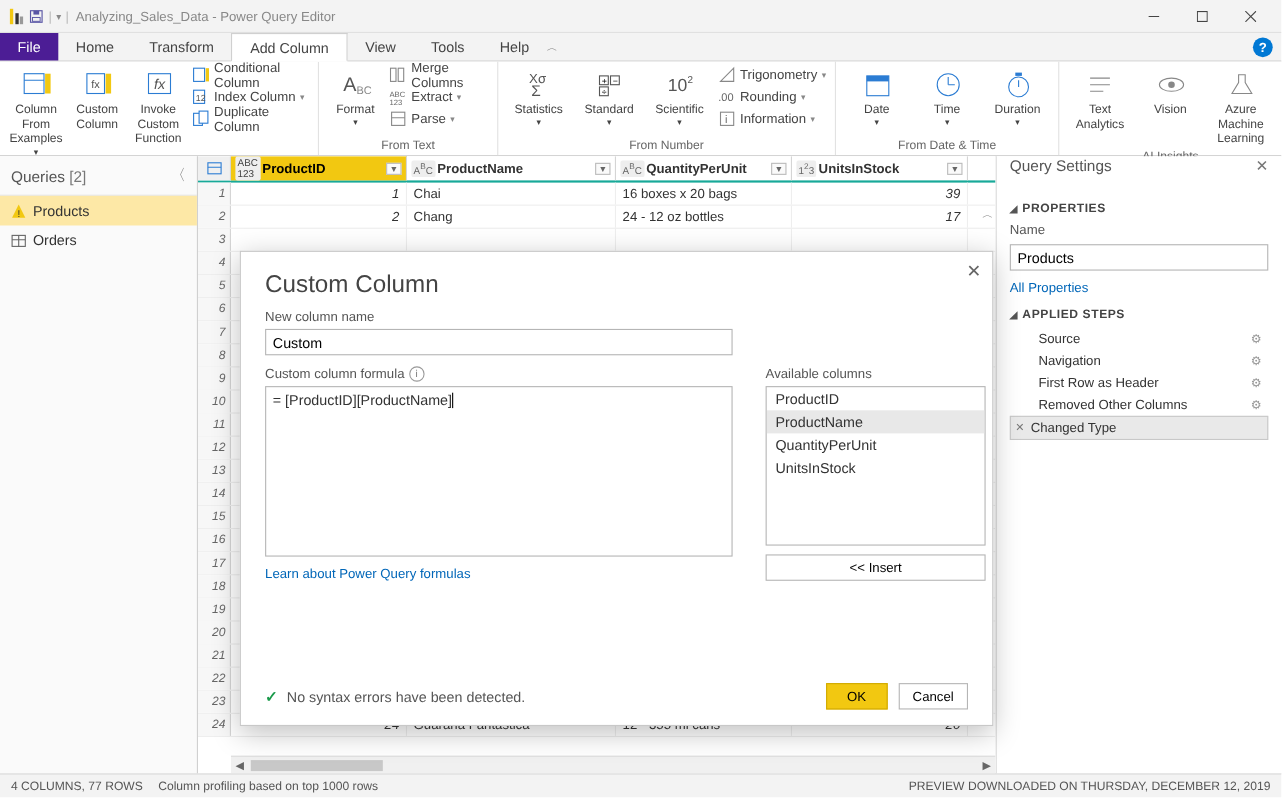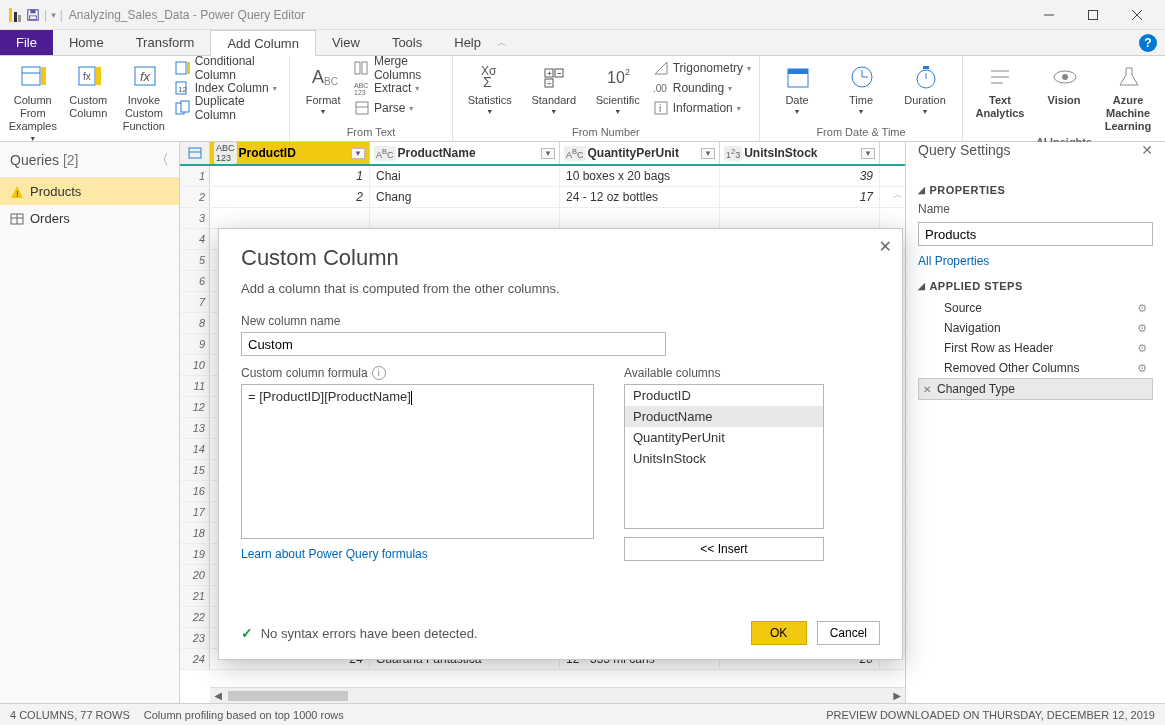--- a/index.html
+++ b/index.html
@@ -65,21 +65,21 @@
 .grid .vscroll-ind { position:absolute; right: 0; top: 46px; width:14px; color:#888; font-size:10px; text-align:center; }
 
 
 .dialog { position: absolute; left: 218px; top: 228px; width: 685px; height: 432px; background: #fff; border: 1px solid #c8c8c8; box-shadow: 0 6px 24px rgba(0,0,0,0.25); z-index: 100; padding: 16px 22px; }
 .dialog .close { position: absolute; right: 10px; top: 8px; font-size: 16px; color: #666; }
 .dialog h1 { font-size: 22px; font-weight: 400; color: #444; margin-bottom: 10px; }
 .dialog .sub { font-size: 13px; color: #555; margin-bottom: 18px; }
 .dialog .flbl { font-size: 12px; color: #555; margin-bottom: 4px; display:flex; align-items:center; gap:4px; }
 .dialog input[type=text] { width: 425px; height: 24px; border: 1px solid #b5b5b5; padding: 0 6px; font-size: 13px; }
 .dialog .formula-row { display: flex; gap: 30px; margin-top: 10px; }
-.dialog .formula-box { width: 353px; height: 155px; border: 1px solid #b5b5b5; padding: 4px 6px; font-family: Consolas, monospace; font-size: 13px; }
+.dialog .formula-box { width: 425px; height: 155px; border: 1px solid #b5b5b5; padding: 4px 6px; font-family: Consolas, monospace; font-size: 13px; }
 .dialog .formula-box .cursor { border-right: 1px solid #000; animation: blink 1s steps(1) infinite; display:inline-block; height:14px; vertical-align: middle; }
 .dialog .avail { width: 200px; }
 .dialog .avail-list { border: 1px solid #b5b5b5; height: 145px; overflow: auto; }
 .dialog .avail-list .aitem { padding: 3px 8px; font-size: 13px; }
 .dialog .avail-list .aitem.sel { background: #e8e8e8; }
 .dialog .insert-btn { width: 200px; height: 24px; border: 1px solid #b5b5b5; background: #fff; margin-top: 8px; font-size: 12px; }
 .dialog .learn { color: #0066b8; font-size: 12px; margin-top: 8px; display: inline-block; }
 .dialog .status-row { position: absolute; left: 22px; bottom: 18px; display: flex; align-items: center; gap: 8px; font-size: 13px; color: #555; }
 .dialog .btn-row { position: absolute; right: 22px; bottom: 14px; display: flex; gap: 10px; }
 .dialog .btn { min-width: 56px; height: 24px; border: 1px solid #b5b5b5; background: #fff; font-size: 12px; padding: 0 12px; }
@@ -383,21 +383,21 @@
               <line x1="14" y1="16" x2="14" y2="10" stroke="#2b7cd3"></line>
             </svg>
           </span>
           <span>Duration</span>
           <span style="font-size:8px;">▾</span>
         </div>
     </div>
     <div class="glabel">From Date &amp; Time</div>
   </div>
 
-  <div class="ribgroup" style="border-right:none;font-weight:bold;">
+  <div class="ribgroup" style="border-right:none;">
     <div class="row">
       <div class="bigbtn">
           <span class="ico">
             <svg width="28" height="28">
               <line x1="4" y1="8" x2="22" y2="8" stroke="#888"></line>
               <line x1="4" y1="14" x2="22" y2="14" stroke="#888"></line>
               <line x1="4" y1="20" x2="16" y2="20" stroke="#888"></line>
             </svg>
           </span>
           <span>Text Analytics</span>
@@ -479,21 +479,21 @@
           <span class="typeico">1<sup>2</sup>3</span>
           <span class="lbl">UnitsInStock</span>
           <span class="dd">▼</span>
         </div>
     </div>
     <div id="grid-rows">
         <div class="grow">
           <div class="rowhead">1</div>
     <div class="cell num c1">1</div>
     <div class="cell c2">Chai</div>
-    <div class="cell c3">10 boxes x 20 bags</div>
+    <div class="cell c3">16 boxes x 20 bags</div>
     <div class="cell num c4">39</div>
         </div>
         <div class="grow">
           <div class="rowhead">2</div>
     <div class="cell num c1">2</div>
     <div class="cell c2">Chang</div>
     <div class="cell c3">24 - 12 oz bottles</div>
     <div class="cell num c4">17</div>
         </div>
         <div class="grow">
@@ -700,21 +700,20 @@
             <span>Changed Type</span>
           </div>
         </div>
     </div>
   </div>
 </div>
 
 <div class="dialog">
   <span class="close">✕</span>
   <h1>Custom Column</h1>
-  <div class="sub">Add a column that is computed from the other columns.</div>
   <div class="flbl">New column name</div>
   <input type="text" value="Custom" style="">
   <div class="formula-row">
     <div>
       <div class="flbl">
           <span>Custom column formula</span> 
           <span class="info-i">i</span>
         </div>
       <div class="formula-box"><span>= [ProductID][ProductName]</span><span class="cursor"></span></div>
       <a class="learn">Learn about Power Query formulas</a>

